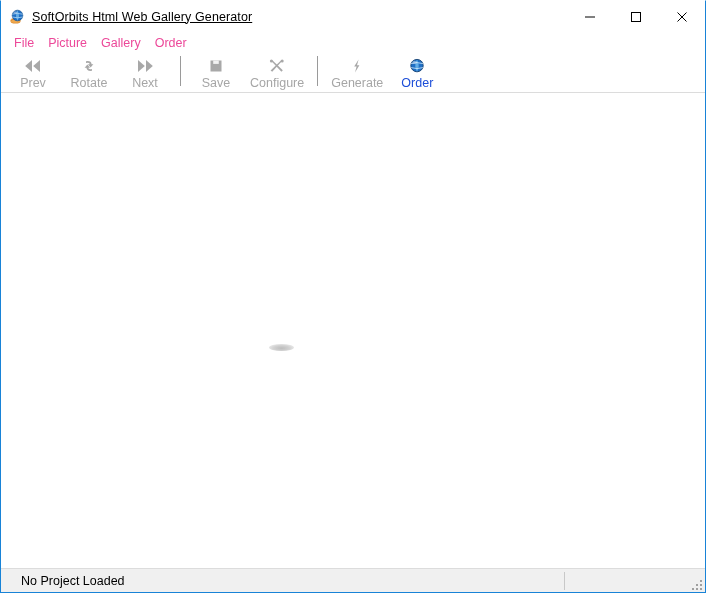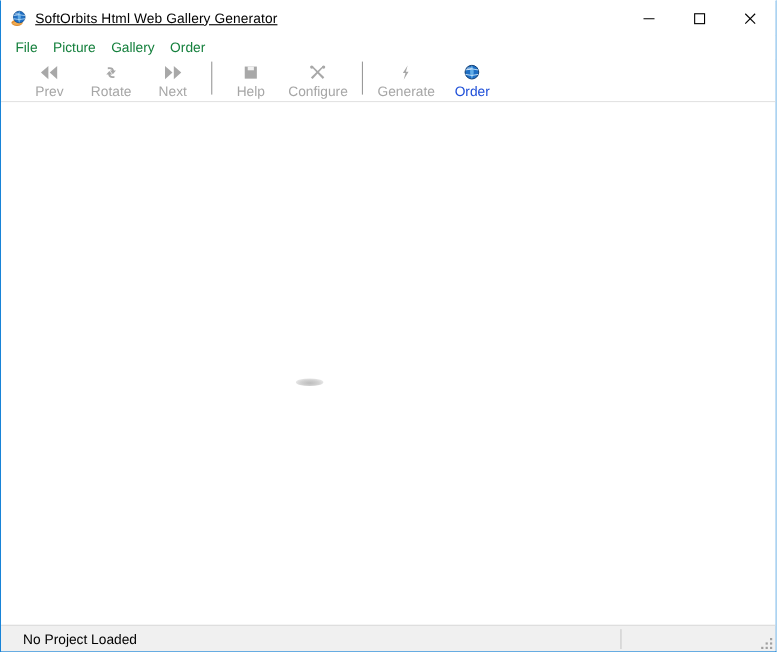--- a/index.html
+++ b/index.html
@@ -71,33 +71,33 @@
   .menubar {
     height: 22px;
     min-height: 22px;
     background: #ffffff;
     display: flex;
     align-items: center;
     padding-left: 6px;
   }
   .menu-item {
     font-size: 12.5px;
-    color: #15803d;
+    color: #ec4899;
     padding: 2px 7px 3px 7px;
     white-space: nowrap;
   }
 
   
   .toolbar {
     height: 39px;
     min-height: 39px;
     background: #ffffff;
     display: flex;
     align-items: flex-start;
-    padding-left: 16px;
+    padding-left: 4px;
     border-bottom: 1px solid #dcdcdc;
     box-sizing: border-box;
   }
   .tb-btn {
     height: 37px;
     min-width: 56px;
     display: flex;
     flex-direction: column;
     align-items: center;
     justify-content: flex-start;
@@ -267,21 +267,21 @@
 
     <div class="tb-sep"></div>
 
     <div class="tb-btn disabled">
       <span class="tb-icon">
         <svg width="22" height="16" viewBox="0 0 22 16">
           <rect x="5.5" y="2.5" width="11" height="11" fill="#a8a8a8"></rect>
           <rect x="8.2" y="2.5" width="5.6" height="3.4" fill="#f2f2f2"></rect>
         </svg>
       </span>
-      <span class="tb-label">Help</span>
+      <span class="tb-label">Save</span>
     </div>
 
     <div class="tb-btn disabled">
       <span class="tb-icon">
         <svg width="22" height="16" viewBox="0 0 22 16">
           <path d="M4.6 2.2 L6.4 2.2 L16.8 12.2 L15.4 13.8 Z" fill="#a8a8a8"></path>
           <path d="M16.8 2.2 L15.2 2.2 L4.6 12.4 L6.2 13.8 Z" fill="#a8a8a8"></path>
           <circle cx="5.4" cy="3.0" r="1.5" fill="#a8a8a8"></circle>
           <circle cx="16.2" cy="3.0" r="1.5" fill="#a8a8a8"></circle>
         </svg>

